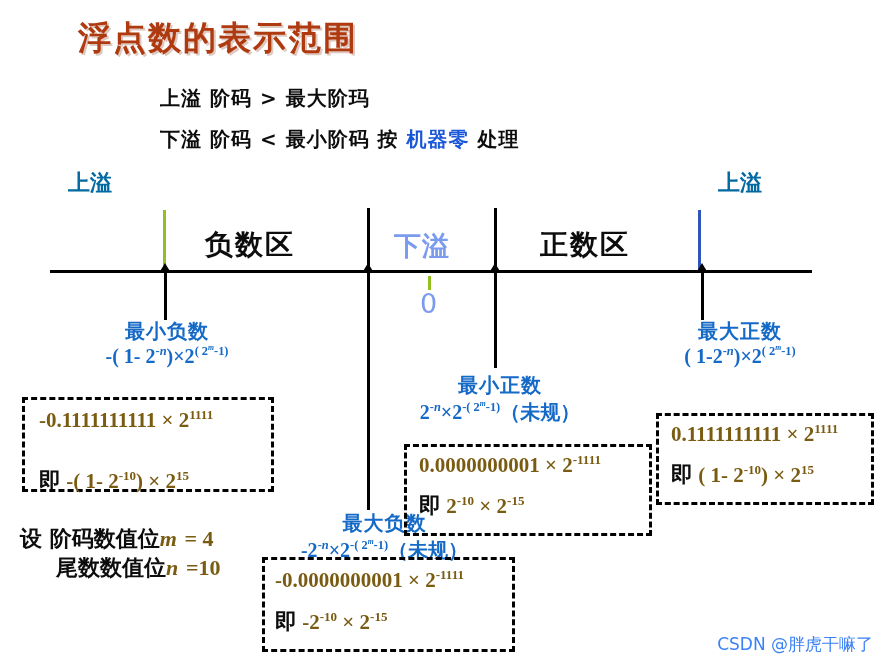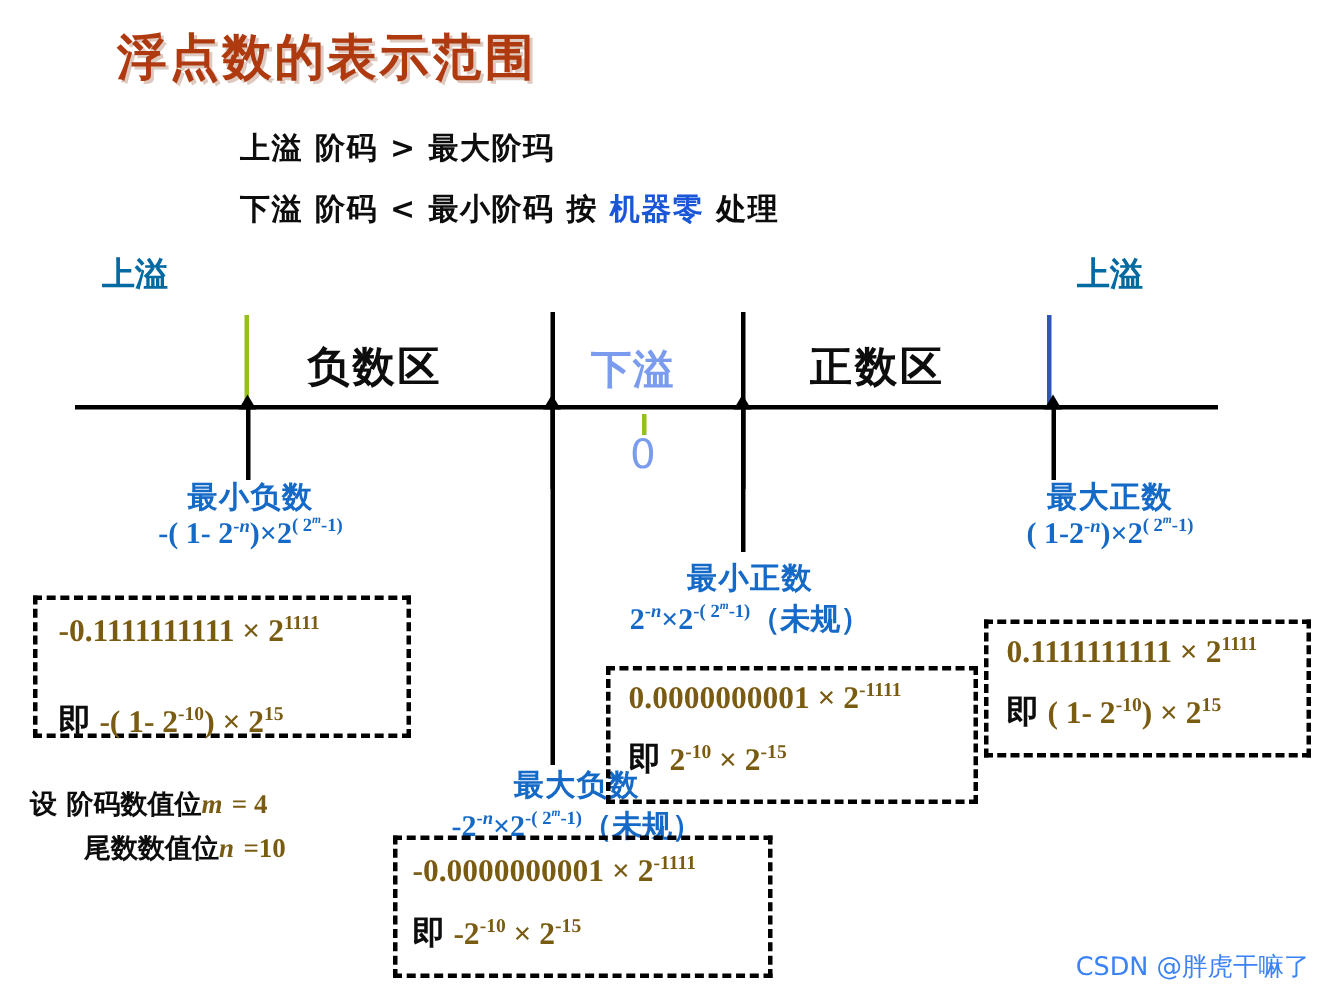--- a/index.html
+++ b/index.html
@@ -92,21 +92,21 @@
 
   #dbox-minpos{left:404px;top:444px;width:242px;height:86px;}
   #dbox-minpos .l1{position:absolute;left:12px;top:6px;}
   #dbox-minpos .l2{position:absolute;left:12px;top:44px;}
 
   #dbox-maxneg{left:262px;top:557px;width:247px;height:89px;}
   #dbox-maxneg .l1{position:absolute;left:10px;top:8px;}
   #dbox-maxneg .l2{position:absolute;left:10px;top:47px;}
 
   
-  .note{font-size:18px;color:#0d0d0d;font-weight:700;
+  .note{font-size:22px;color:#0d0d0d;font-weight:700;
         font-family:"DejaVu Sans","Liberation Sans",sans-serif;}
   .note .num{color:#7A5B12;font-family:"Liberation Serif","DejaVu Serif",serif;}
   #note1{left:20px;top:524px;}
   #note2{left:56px;top:553px;}
 
   
   #watermark{right:10px;bottom:6px;font-size:17px;color:#3b82f6;
              font-family:"DejaVu Sans","Liberation Sans",sans-serif;}
 </style>
 </head>

